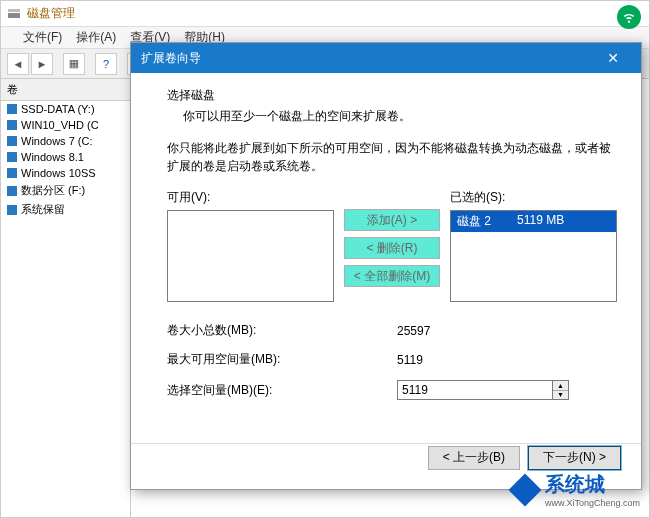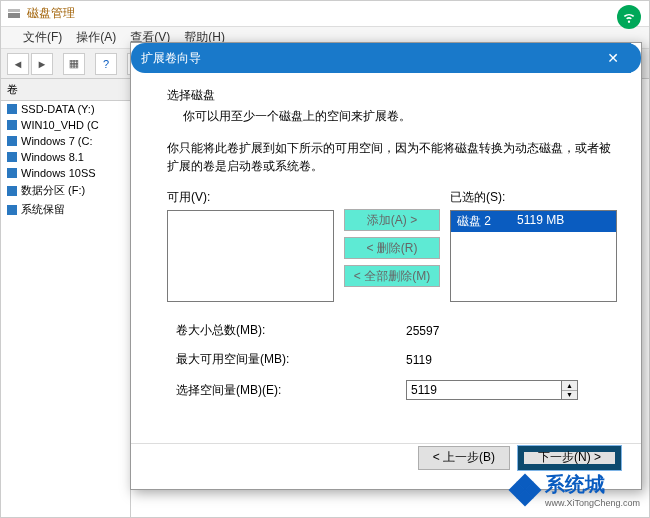--- a/index.html
+++ b/index.html
@@ -29,46 +29,46 @@
 .vol-header { background:#f0f0f0; padding:3px 6px; border-bottom:1px solid #ccc; }
 .vol-item { padding:2px 6px; display:flex; align-items:center; gap:4px; white-space:nowrap; overflow:hidden; }
 .vol-stripe { width:10px; height:10px; background:#2a78c0; flex-shrink:0; }
 .disk-panel { flex:1; background:#fff; padding:8px; font-size:11px;}
 .disk-block { border-top:1px solid #999; padding:8px 4px; margin-bottom:8px;}
 .disk-block .di-row { display:flex; align-items:center; gap:6px; }
 .disk-icon { width:22px; height:14px; background:#555; }
 .disk-rect { width:120px; height:38px; border:2px solid #0a5cc0; margin-left:auto; margin-top:2px;}
 
 .wizard { position:absolute; left:130px; top:42px; width:512px; height:448px; background:#fff; border:1px solid #999; box-shadow: 3px 3px 12px rgba(0,0,0,0.35); }
-.wiz-title { height:30px; background:#1979ca; color:#fff; display:flex; align-items:center; padding:0 10px; font-size:12px;border-radius:14px;}
+.wiz-title { height:30px; background:#1979ca; color:#fff; display:flex; align-items:center; padding:0 10px; font-size:12px;}
 .wiz-title .close { margin-left:auto; width:36px; height:30px; display:flex; align-items:center; justify-content:center; background:#1979ca; font-size:14px;}
 .wiz-body { padding: 14px 24px 10px 36px; height: calc(100% - 30px - 46px); overflow:hidden;}
 .wiz-h { font-size:12px; margin-bottom:4px;}
 .wiz-sub { font-size:12px; margin-left:16px; margin-bottom:14px;}
 .wiz-desc { font-size:12px; margin-bottom:14px; line-height:1.5;}
 .list-area { display:flex; align-items:flex-start; gap:10px; margin-bottom:20px;}
 .list-col { flex:1; }
 .list-label { font-size:12px; margin-bottom:4px;}
 .listbox { border:1px solid #7a7a7a; height:92px; background:#fff; font-size:12px; overflow:hidden;}
 .listbox .sel-row { background:#0a5cc0; color:#fff; padding:2px 6px; display:flex; }
 .listbox .sel-row .c1 { flex:0 0 60px;}
 .btn-col { display:flex; flex-direction:column; gap:6px; width:96px; padding-top:20px;}
 .mid-btn { height:22px; border:1px solid #adadad; background:#5eead4; font-size:12px; color:#666; display:flex; align-items:center; justify-content:center;}
 .form-rows { display:flex; flex-direction:column; gap:12px; }
 .form-row { display:flex; align-items:center; }
-.form-row .lbl { flex:0 0 230px; font-size:12px;margin-left:9px;}
+.form-row .lbl { flex:0 0 230px; font-size:12px;}
 .form-row .val { font-size:12px;}
 .spinner-wrap { display:flex; align-items:stretch; }
 .spinner-input { width:156px; height:20px; border:1px solid #7a7a7a; padding:0 4px; font-size:12px;}
 .spinner-btns { display:flex; flex-direction:column; border:1px solid #7a7a7a; border-left:none; width:16px;}
 .spinner-btns div { flex:1; font-size:7px; display:flex; align-items:center; justify-content:center; background:#eee; border-bottom:1px solid #aaa;}
 .spinner-btns div:last-child { border-bottom:none;}
 .wiz-footer { height:28px; border-top:1px solid #ddd; display:flex; align-items:center; justify-content:flex-end; gap:8px; padding:0 20px;}
 .wiz-btn { height:24px; padding:0 14px; border:1px solid #adadad; background:#e1e1e1; font-size:12px; display:inline-flex; align-items:center;}
-.wiz-btn.primary { border:6px solid #0c4a6e; outline:1px solid #7eb4e6;}
+.wiz-btn.primary { border:1px solid #0c4a6e; outline:1px solid #7eb4e6;}
 
 .watermark { position:absolute; right:10px; bottom:10px; display:flex; align-items:center; gap:6px; font-size:20px; color:#0a5cc0; font-weight:bold; font-family:"KaiTi","STKaiti",serif;}
 .wm-icon { width:28px; height:28px; position:relative;}
 .wm-icon .d { position:absolute; width:12px; height:12px; background:#0a5cc0; transform:rotate(45deg);}
 .wm-icon .d1 { left:8px; top:0;}
 .wm-icon .d2 { left:0; top:8px;}
 .wm-icon .d3 { left:16px; top:8px;}
 .wm-icon .d4 { left:8px; top:16px;}
 </style>
 </head>

